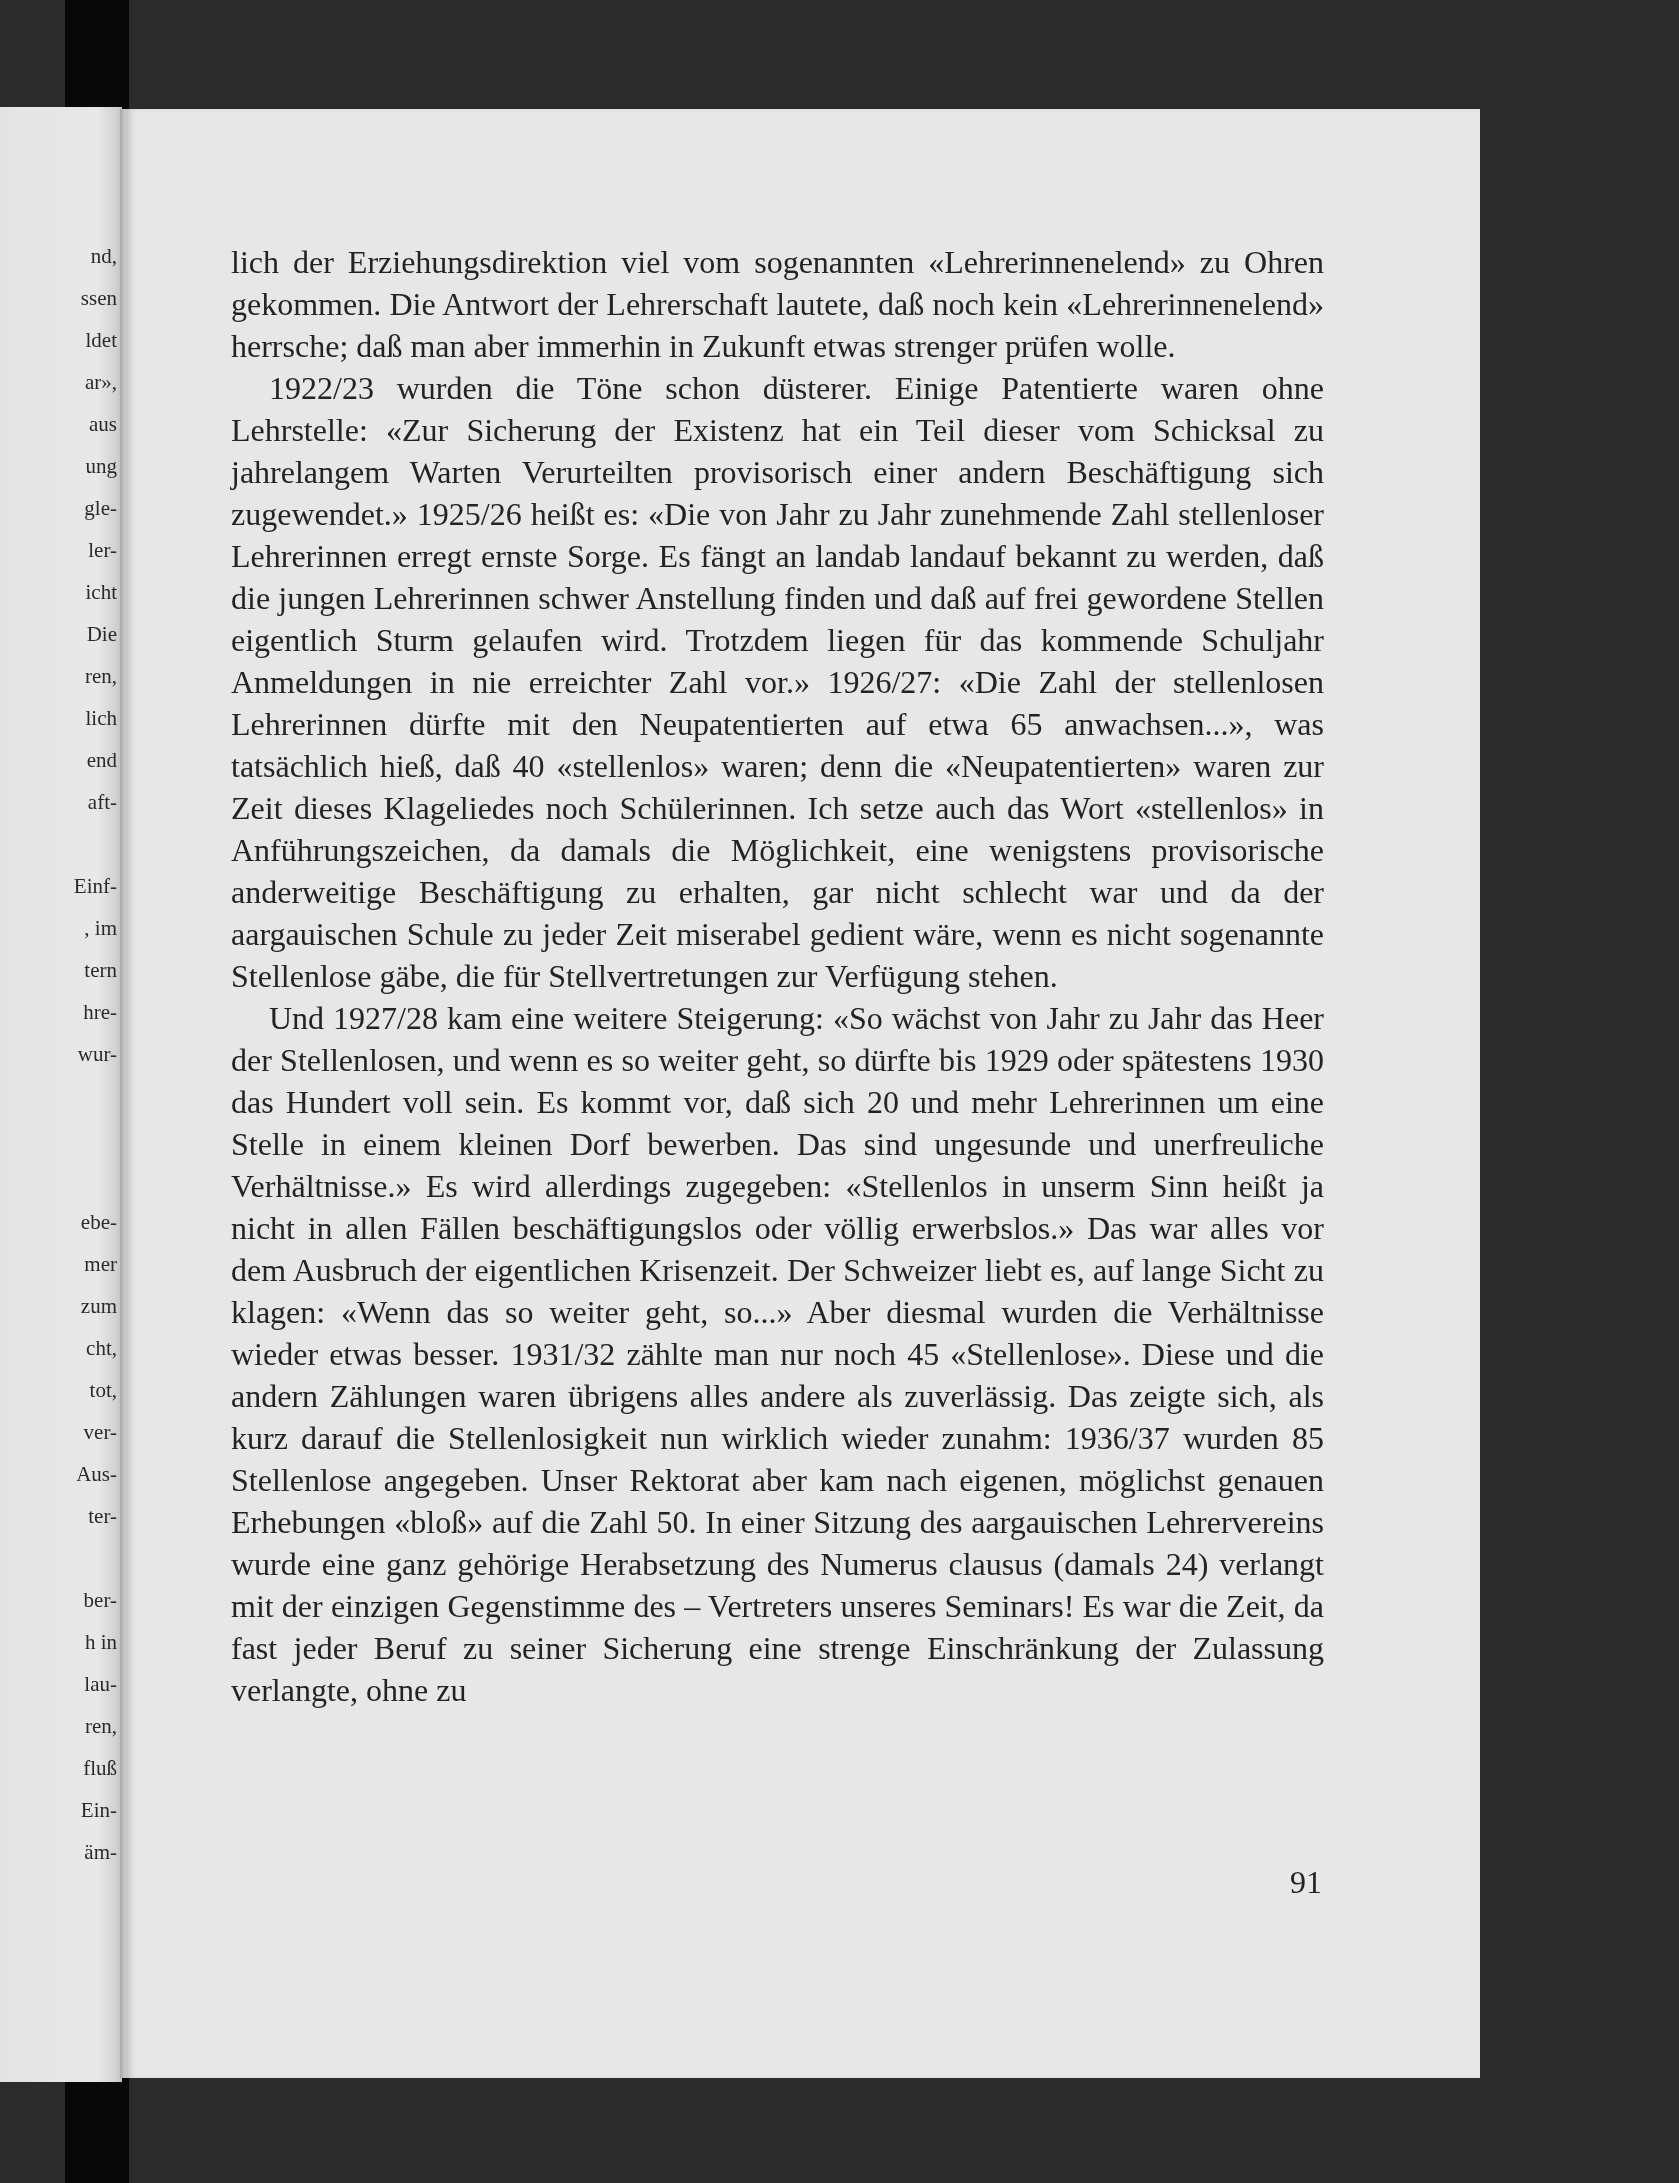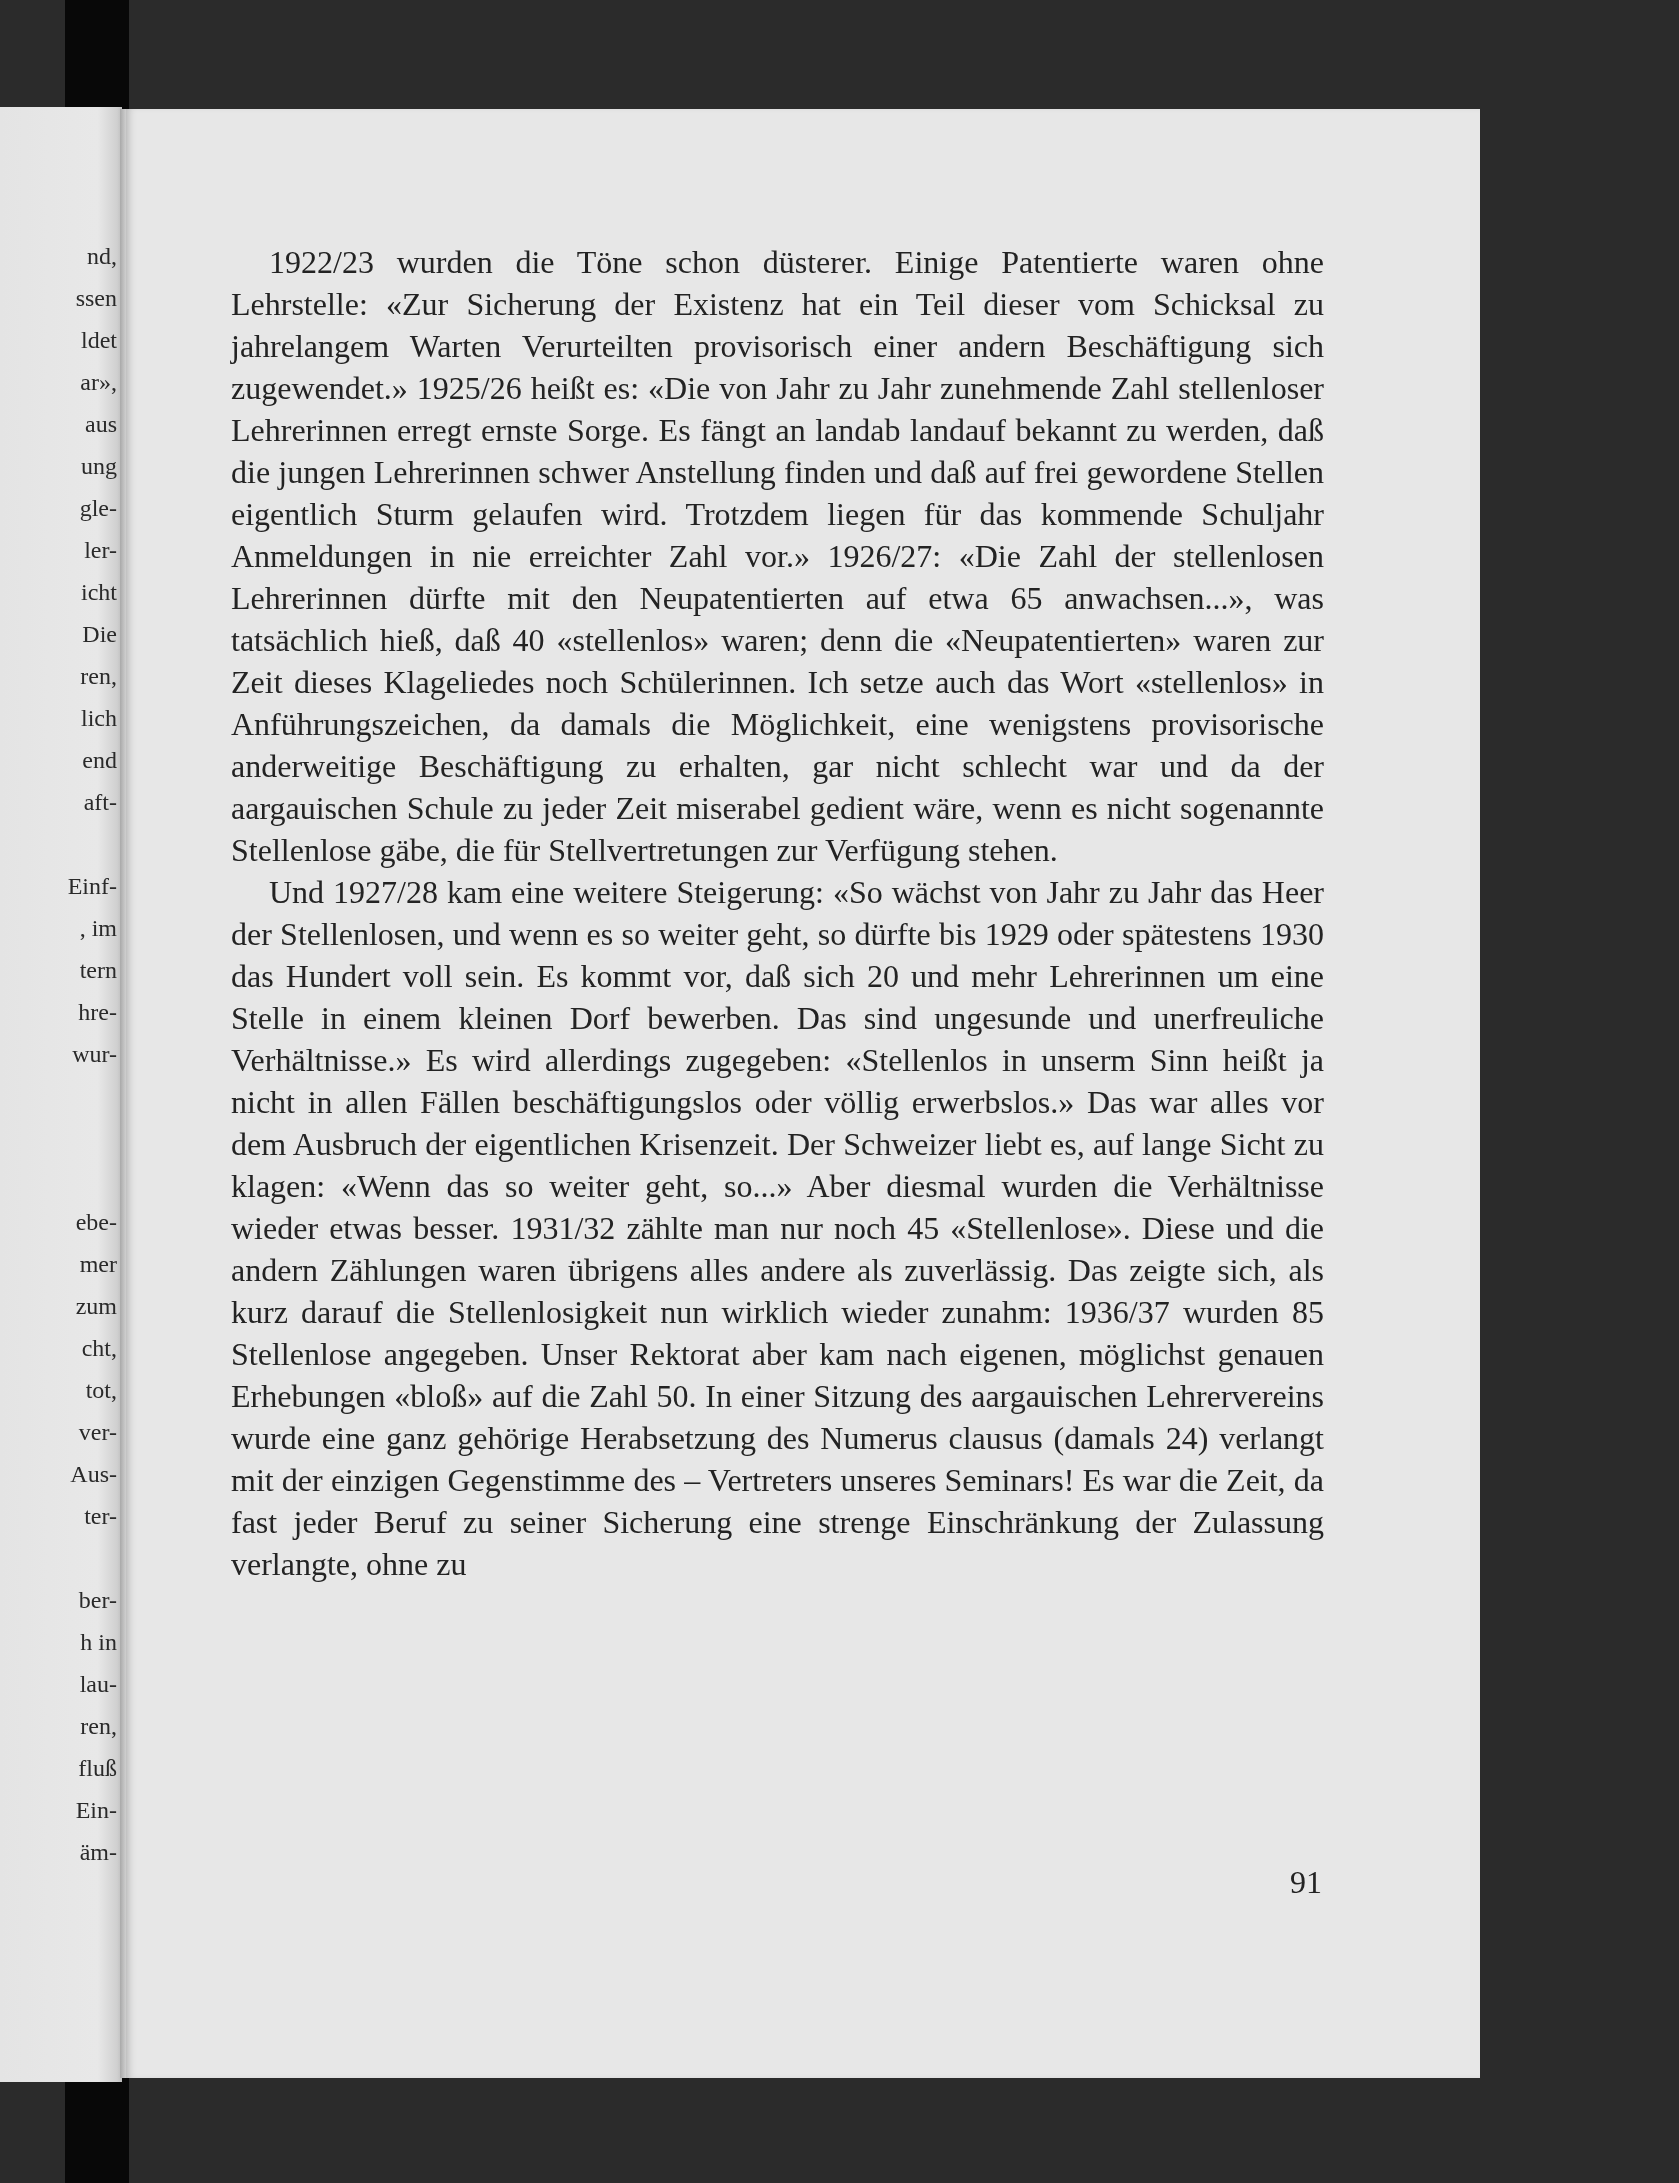--- a/index.html
+++ b/index.html
@@ -13,21 +13,21 @@
     }
     .spine-top { top: 0; height: 113px; }
     .spine-bottom { top: 2074px; height: 109px; }
     .left-page {
       position: absolute; left: 0; top: 107px; width: 122px; height: 1975px;
       background: linear-gradient(to right, #e4e4e4 0%, #e8e8e8 80%, #d0d0d0 96%, #bdbdbd 100%);
       overflow: hidden;
     }
     .left-page .lines {
       position: absolute; right: 5px; top: 128px; text-align: right;
-      font-size: 24px; line-height: 42px; color: #2a2a2a; white-space: pre;
+      font-size: 21px; line-height: 42px; color: #2a2a2a; white-space: pre;
     }
     .gutter {
       position: absolute; left: 120px; top: 109px; width: 8.4px; height: 1969px;
       background: linear-gradient(to right, #a9a9a9, #dcdcdc);
     }
     .main-page {
       position: absolute; left: 126px; top: 109px; width: 1354px; height: 1969px;
       background: #e7e7e7;
       box-shadow: inset 6.7px 0 8.4px -5px rgba(0,0,0,0.25);
     }
@@ -50,18 +50,19 @@
 <div class="spine-strip spine-bottom"></div>
 
 <div class="left-page">
   <div class="lines" id="left-lines"><div>nd,</div><div>ssen</div><div>ldet</div><div>ar»,</div><div>aus</div><div>ung</div><div>gle-</div><div>ler-</div><div>icht</div><div>Die</div><div>ren,</div><div>lich</div><div>end</div><div>aft-</div><div>&nbsp;</div><div>Einf-</div><div>, im</div><div>tern</div><div>hre-</div><div>wur-</div><div>&nbsp;</div><div>&nbsp;</div><div>&nbsp;</div><div>ebe-</div><div>mer</div><div>zum</div><div>cht,</div><div>tot,</div><div>ver-</div><div>Aus-</div><div>ter-</div><div>&nbsp;</div><div>ber-</div><div>h in</div><div>lau-</div><div>ren,</div><div>fluß</div><div>Ein-</div><div>äm-</div></div>
 </div>
 
 <div class="gutter"></div>
 
 <div class="main-page">
   <div class="text-block">
+    <p class="first">lich der Erziehungsdirektion viel vom sogenannten «Lehrerinnenelend» zu Ohren gekommen. Die Antwort der Lehrerschaft lautete, daß noch kein «Lehrerinnenelend» herrsche; daß man aber immerhin in Zukunft etwas strenger prüfen wolle.</p>
     <p>1922/23 wurden die Töne schon düsterer. Einige Patentierte waren ohne Lehrstelle: «Zur Sicherung der Existenz hat ein Teil dieser vom Schicksal zu jahrelangem Warten Verurteilten provisorisch einer andern Beschäftigung sich zugewendet.» 1925/26 heißt es: «Die von Jahr zu Jahr zunehmende Zahl stellenloser Lehrerinnen erregt ernste Sorge. Es fängt an landab landauf bekannt zu werden, daß die jungen Lehrerinnen schwer Anstellung finden und daß auf frei gewordene Stellen eigentlich Sturm gelaufen wird. Trotzdem liegen für das kommende Schuljahr Anmeldungen in nie erreichter Zahl vor.» 1926/27: «Die Zahl der stellenlosen Lehrerinnen dürfte mit den Neupatentierten auf etwa 65 anwachsen...», was tatsächlich hieß, daß 40 «stellenlos» waren; denn die «Neupatentierten» waren zur Zeit dieses Klageliedes noch Schülerinnen. Ich setze auch das Wort «stellenlos» in Anführungszeichen, da damals die Möglichkeit, eine wenigstens provisorische anderweitige Beschäftigung zu erhalten, gar nicht schlecht war und da der aargauischen Schule zu jeder Zeit miserabel gedient wäre, wenn es nicht sogenannte Stellenlose gäbe, die für Stellvertretungen zur Verfügung stehen.</p>
     <p>Und 1927/28 kam eine weitere Steigerung: «So wächst von Jahr zu Jahr das Heer der Stellenlosen, und wenn es so weiter geht, so dürfte bis 1929 oder spätestens 1930 das Hundert voll sein. Es kommt vor, daß sich 20 und mehr Lehrerinnen um eine Stelle in einem kleinen Dorf bewerben. Das sind ungesunde und unerfreuliche Verhältnisse.» Es wird allerdings zugegeben: «Stellenlos in unserm Sinn heißt ja nicht in allen Fällen beschäftigungslos oder völlig erwerbslos.» Das war alles vor dem Ausbruch der eigentlichen Krisenzeit. Der Schweizer liebt es, auf lange Sicht zu klagen: «Wenn das so weiter geht, so...» Aber diesmal wurden die Verhältnisse wieder etwas besser. 1931/32 zählte man nur noch 45 «Stellenlose». Diese und die andern Zählungen waren übrigens alles andere als zuverlässig. Das zeigte sich, als kurz darauf die Stellenlosigkeit nun wirklich wieder zunahm: 1936/37 wurden 85 Stellenlose angegeben. Unser Rektorat aber kam nach eigenen, möglichst genauen Erhebungen «bloß» auf die Zahl 50. In einer Sitzung des aargauischen Lehrervereins wurde eine ganz gehörige Herabsetzung des Numerus clausus (damals 24) verlangt mit der einzigen Gegenstimme des – Vertreters unseres Seminars! Es war die Zeit, da fast jeder Beruf zu seiner Sicherung eine strenge Einschränkung der Zulassung verlangte, ohne zu</p>
   </div>
   <div class="page-number">91</div>
 </div>
 
 
 </body></html>

